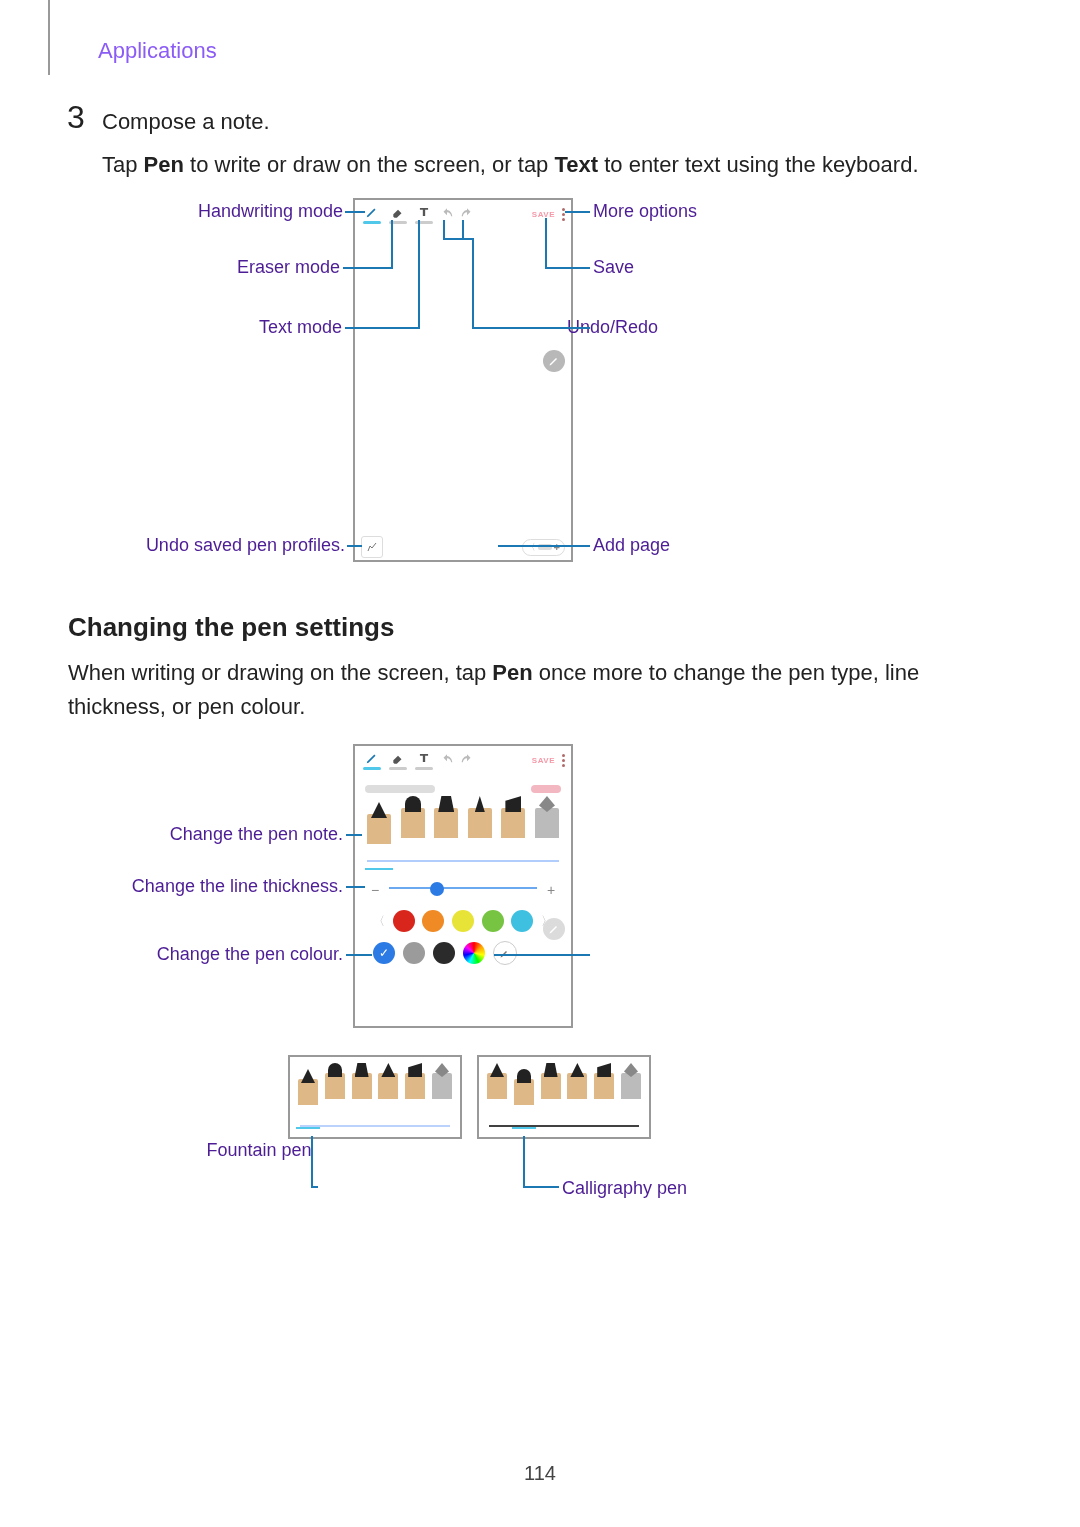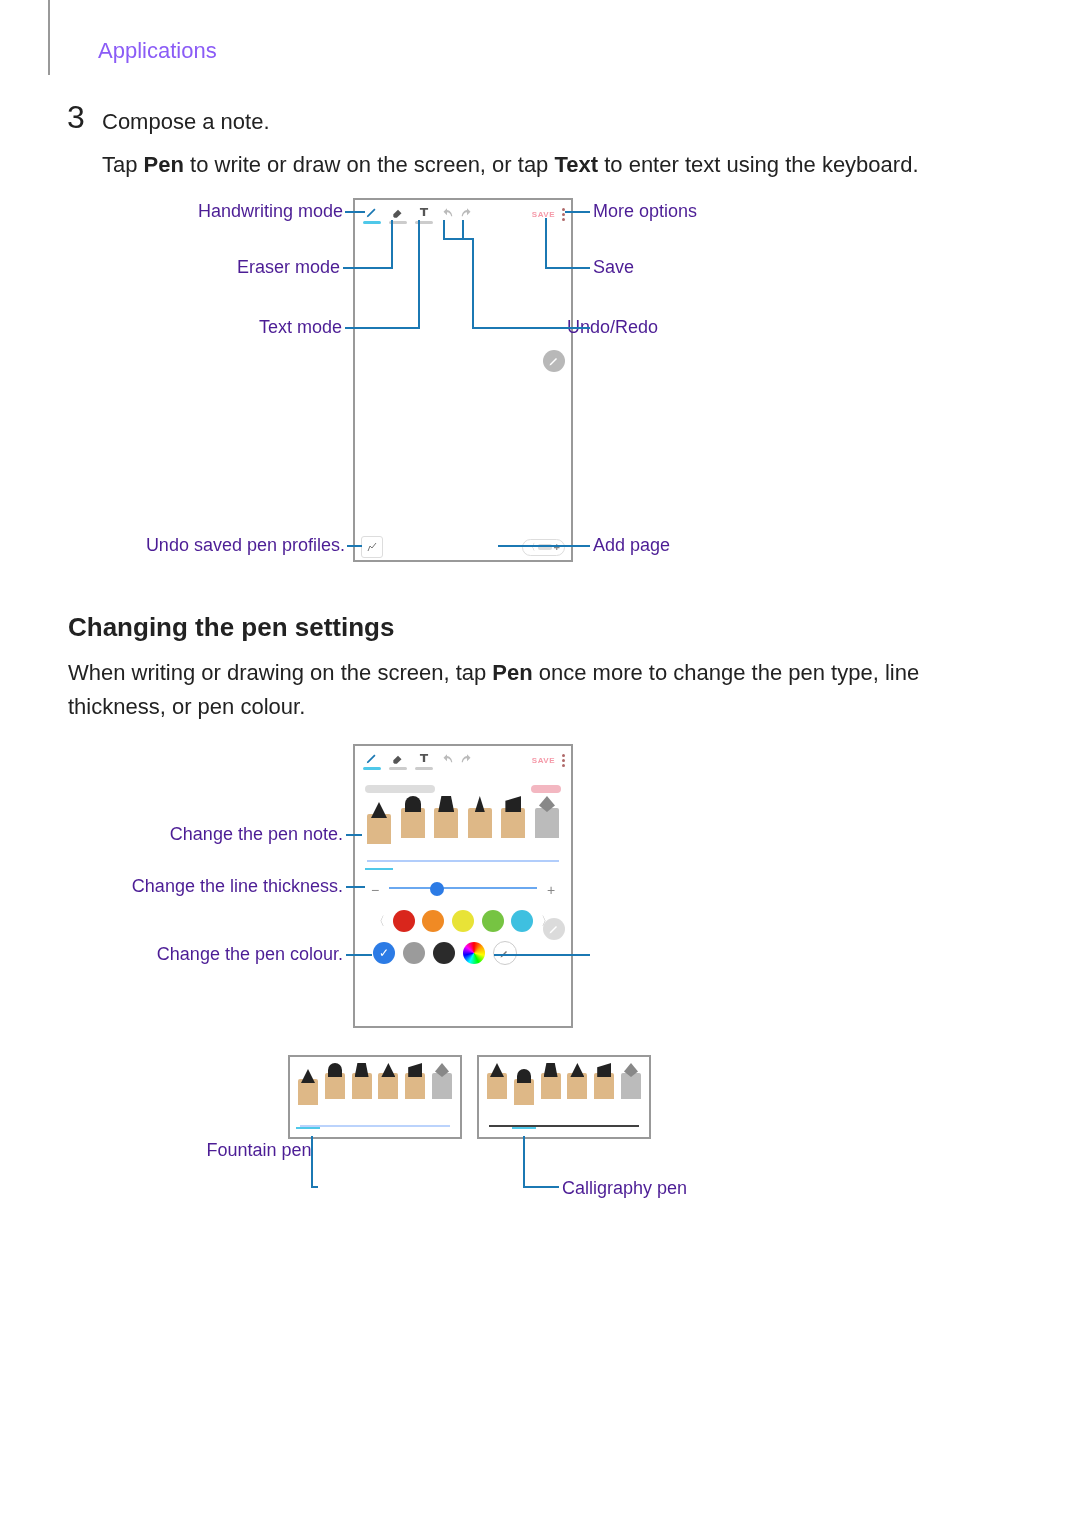--- a/index.html
+++ b/index.html
@@ -372,13 +372,14 @@
   </div>
 
   <div class="lbl" style="left:204px;top:1140px;width:110px;text-align:center">Fountain pen</div>
   <div class="line" style="left:311px;top:1136px;width:2px;height:52px"></div>
   <div class="line" style="left:311px;top:1186px;width:7px;height:2px"></div>
 
   <div class="lbl" style="left:562px;top:1178px">Calligraphy pen</div>
   <div class="line" style="left:523px;top:1136px;width:2px;height:52px"></div>
   <div class="line" style="left:523px;top:1186px;width:36px;height:2px"></div>
 
+  <div class="page-num">114</div>
 </div>
 
 </body></html>

